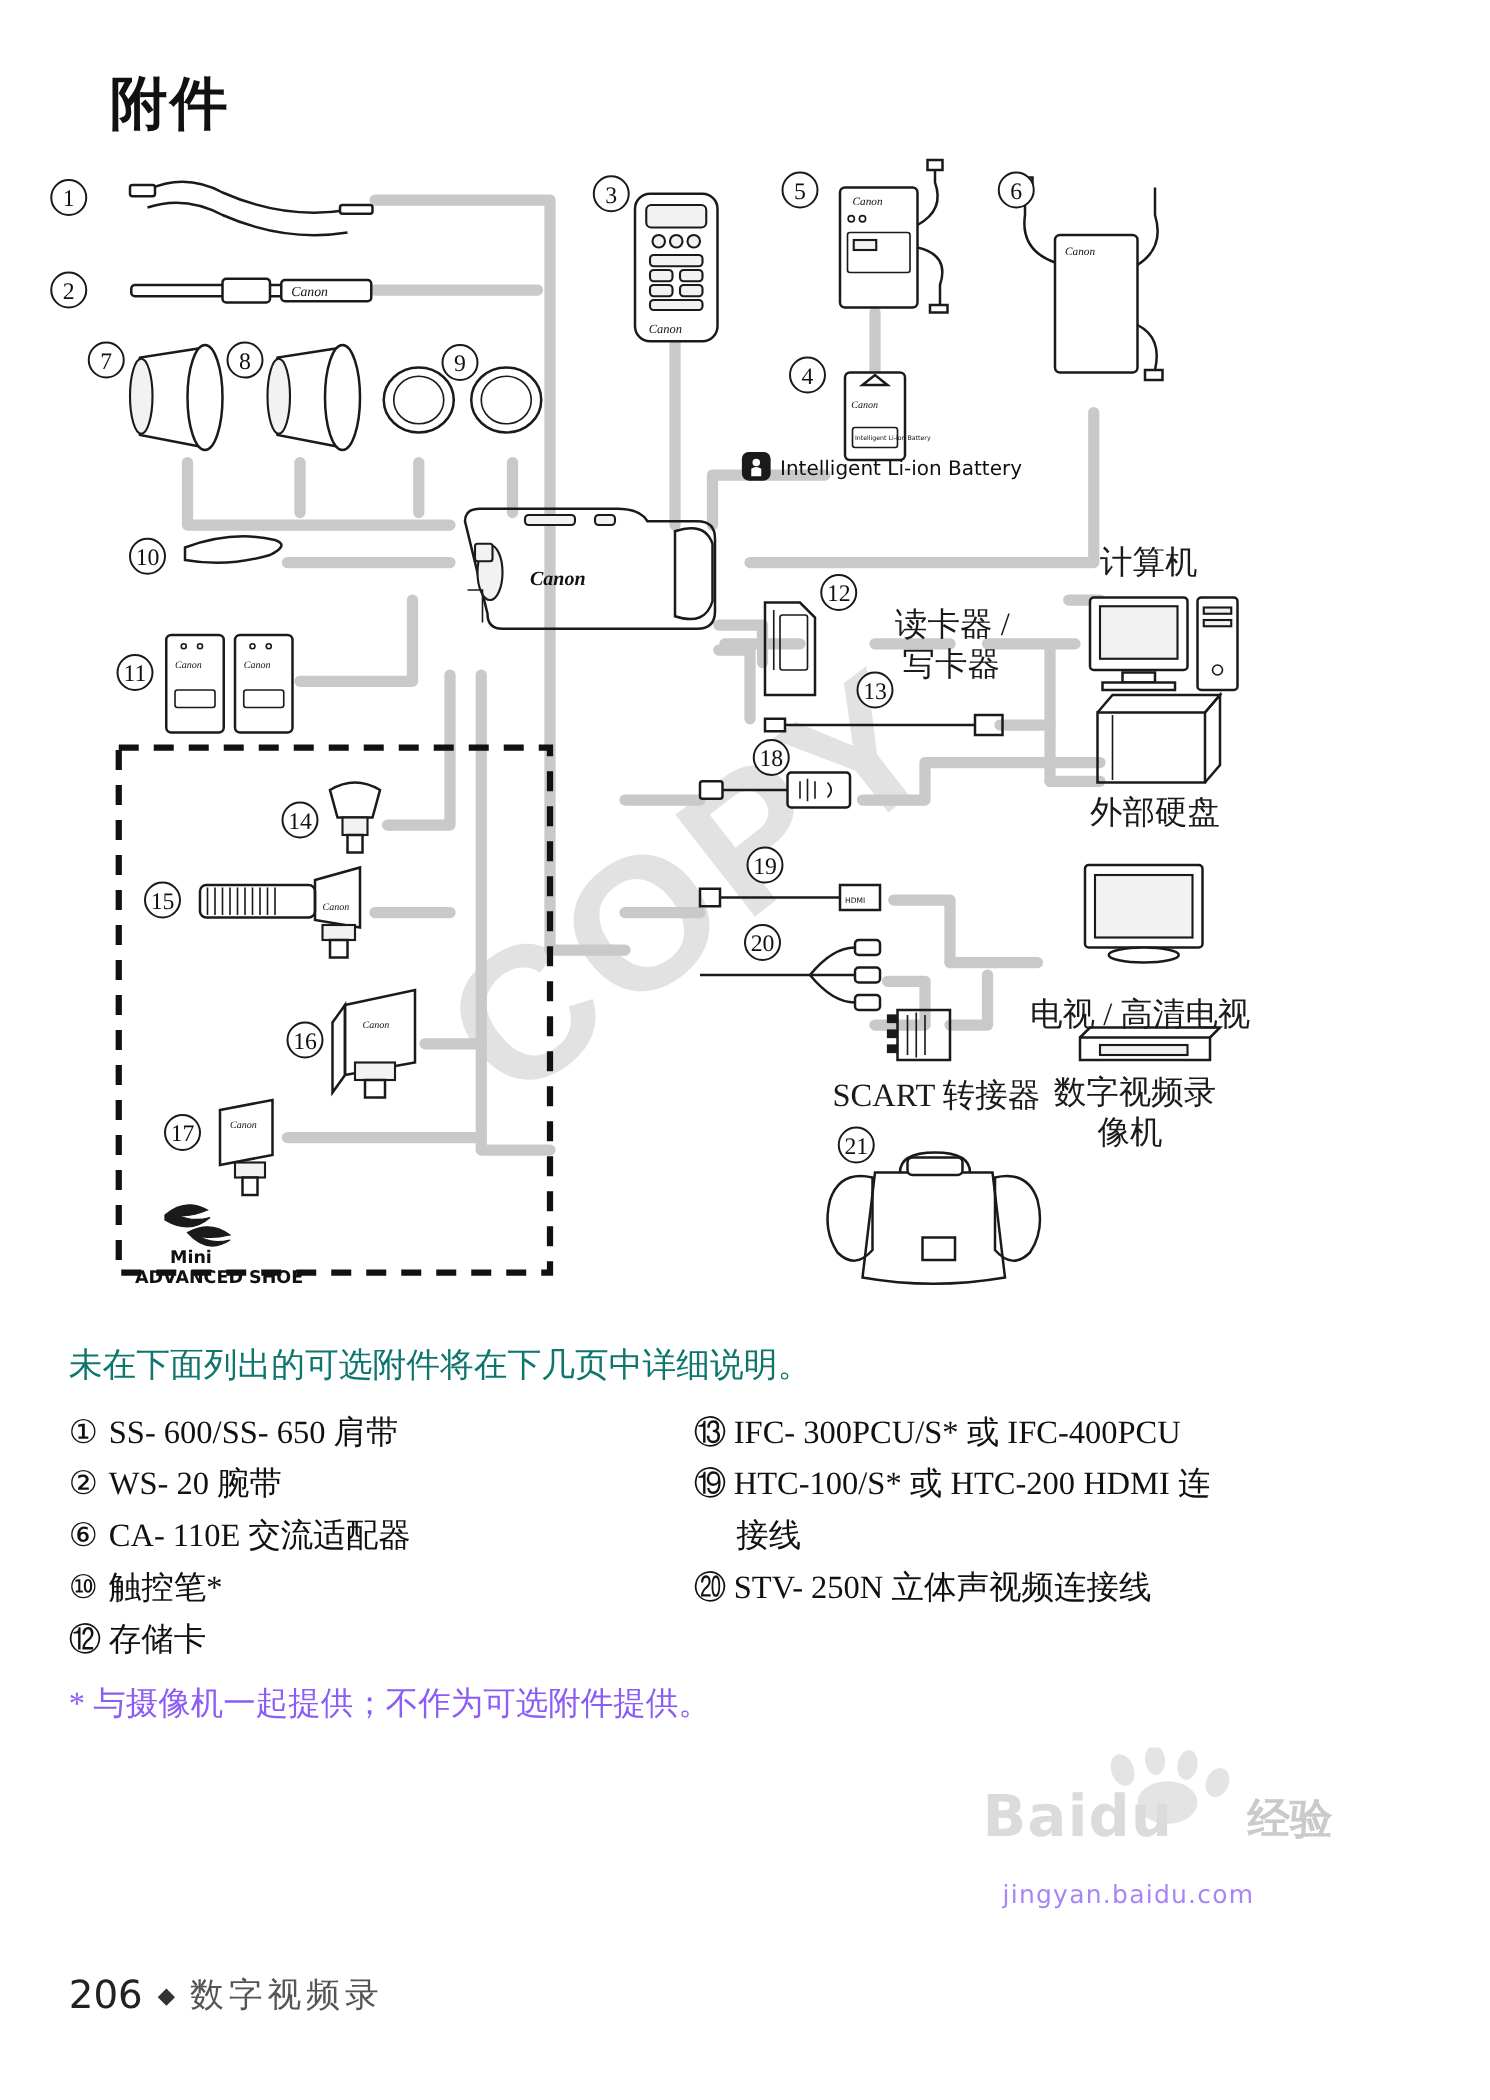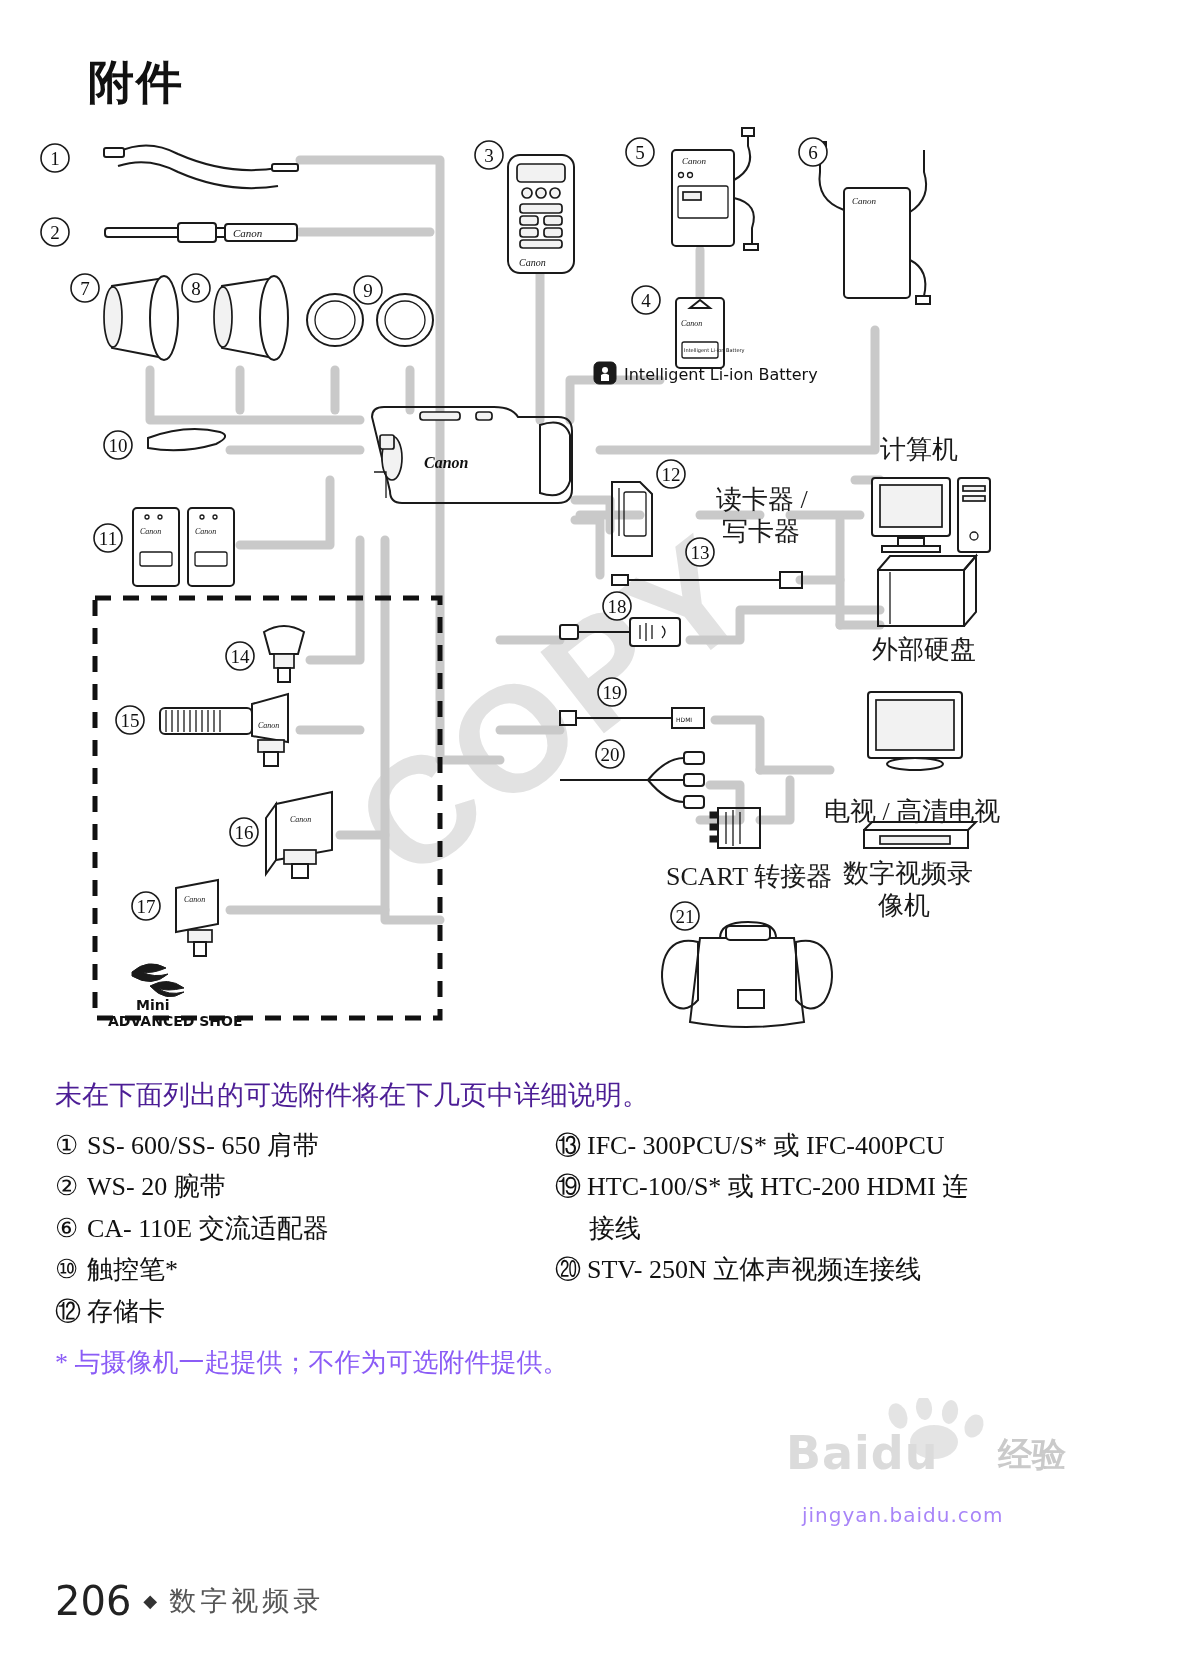--- a/index.html
+++ b/index.html
@@ -34,22 +34,22 @@
     font-family:"Liberation Sans",sans-serif;
     font-size:150px;font-weight:bold;color:#e2e2e2;
     transform:rotate(-38deg);
     letter-spacing:6px;
     pointer-events:none;z-index:0;
   }
 
   
   .notes{position:absolute;left:55px;top:1075px;width:1000px;}
   .notes-head{
-    font-family:Liberation Serif, serif;
-    font-size:27px;line-height:1.5;margin-bottom:10px;color:#4c1d95;
+    font-family:Liberation Mono, monospace;
+    font-size:27px;line-height:1.5;margin-bottom:10px;color:#0f766e;
   }
   .cols{display:flex;gap:20px;}
   .col{width:480px;}
   .item{
     font-family:"Liberation Serif",serif;
     font-size:26px;line-height:1.52;
     display:flex;align-items:flex-start;margin-bottom:2px;color:#111;
   }
   .cnum{
     display:inline-block;min-width:32px;flex:0 0 auto;
@@ -61,21 +61,21 @@
     font-size:26px;margin-top:12px;color:#8b5cf6;
   }
 
   
   .footer{
     position:absolute;left:55px;top:1578px;
     display:flex;align-items:center;gap:12px;
   }
   .pg-num{
     font-family:"DejaVu Sans",sans-serif;
-    font-size:40px;color:#222;letter-spacing:0px;
+    font-size:31px;color:#222;letter-spacing:0px;
   }
   .pg-diamond{font-size:18px;color:#333;line-height:1;}
   .pg-sec{
     font-family:"DejaVu Sans",sans-serif;
     font-size:27px;color:#555;letter-spacing:4px;
   }
 
   
   .baidu{
     position:absolute;left:780px;top:1400px;width:370px;height:150px;

